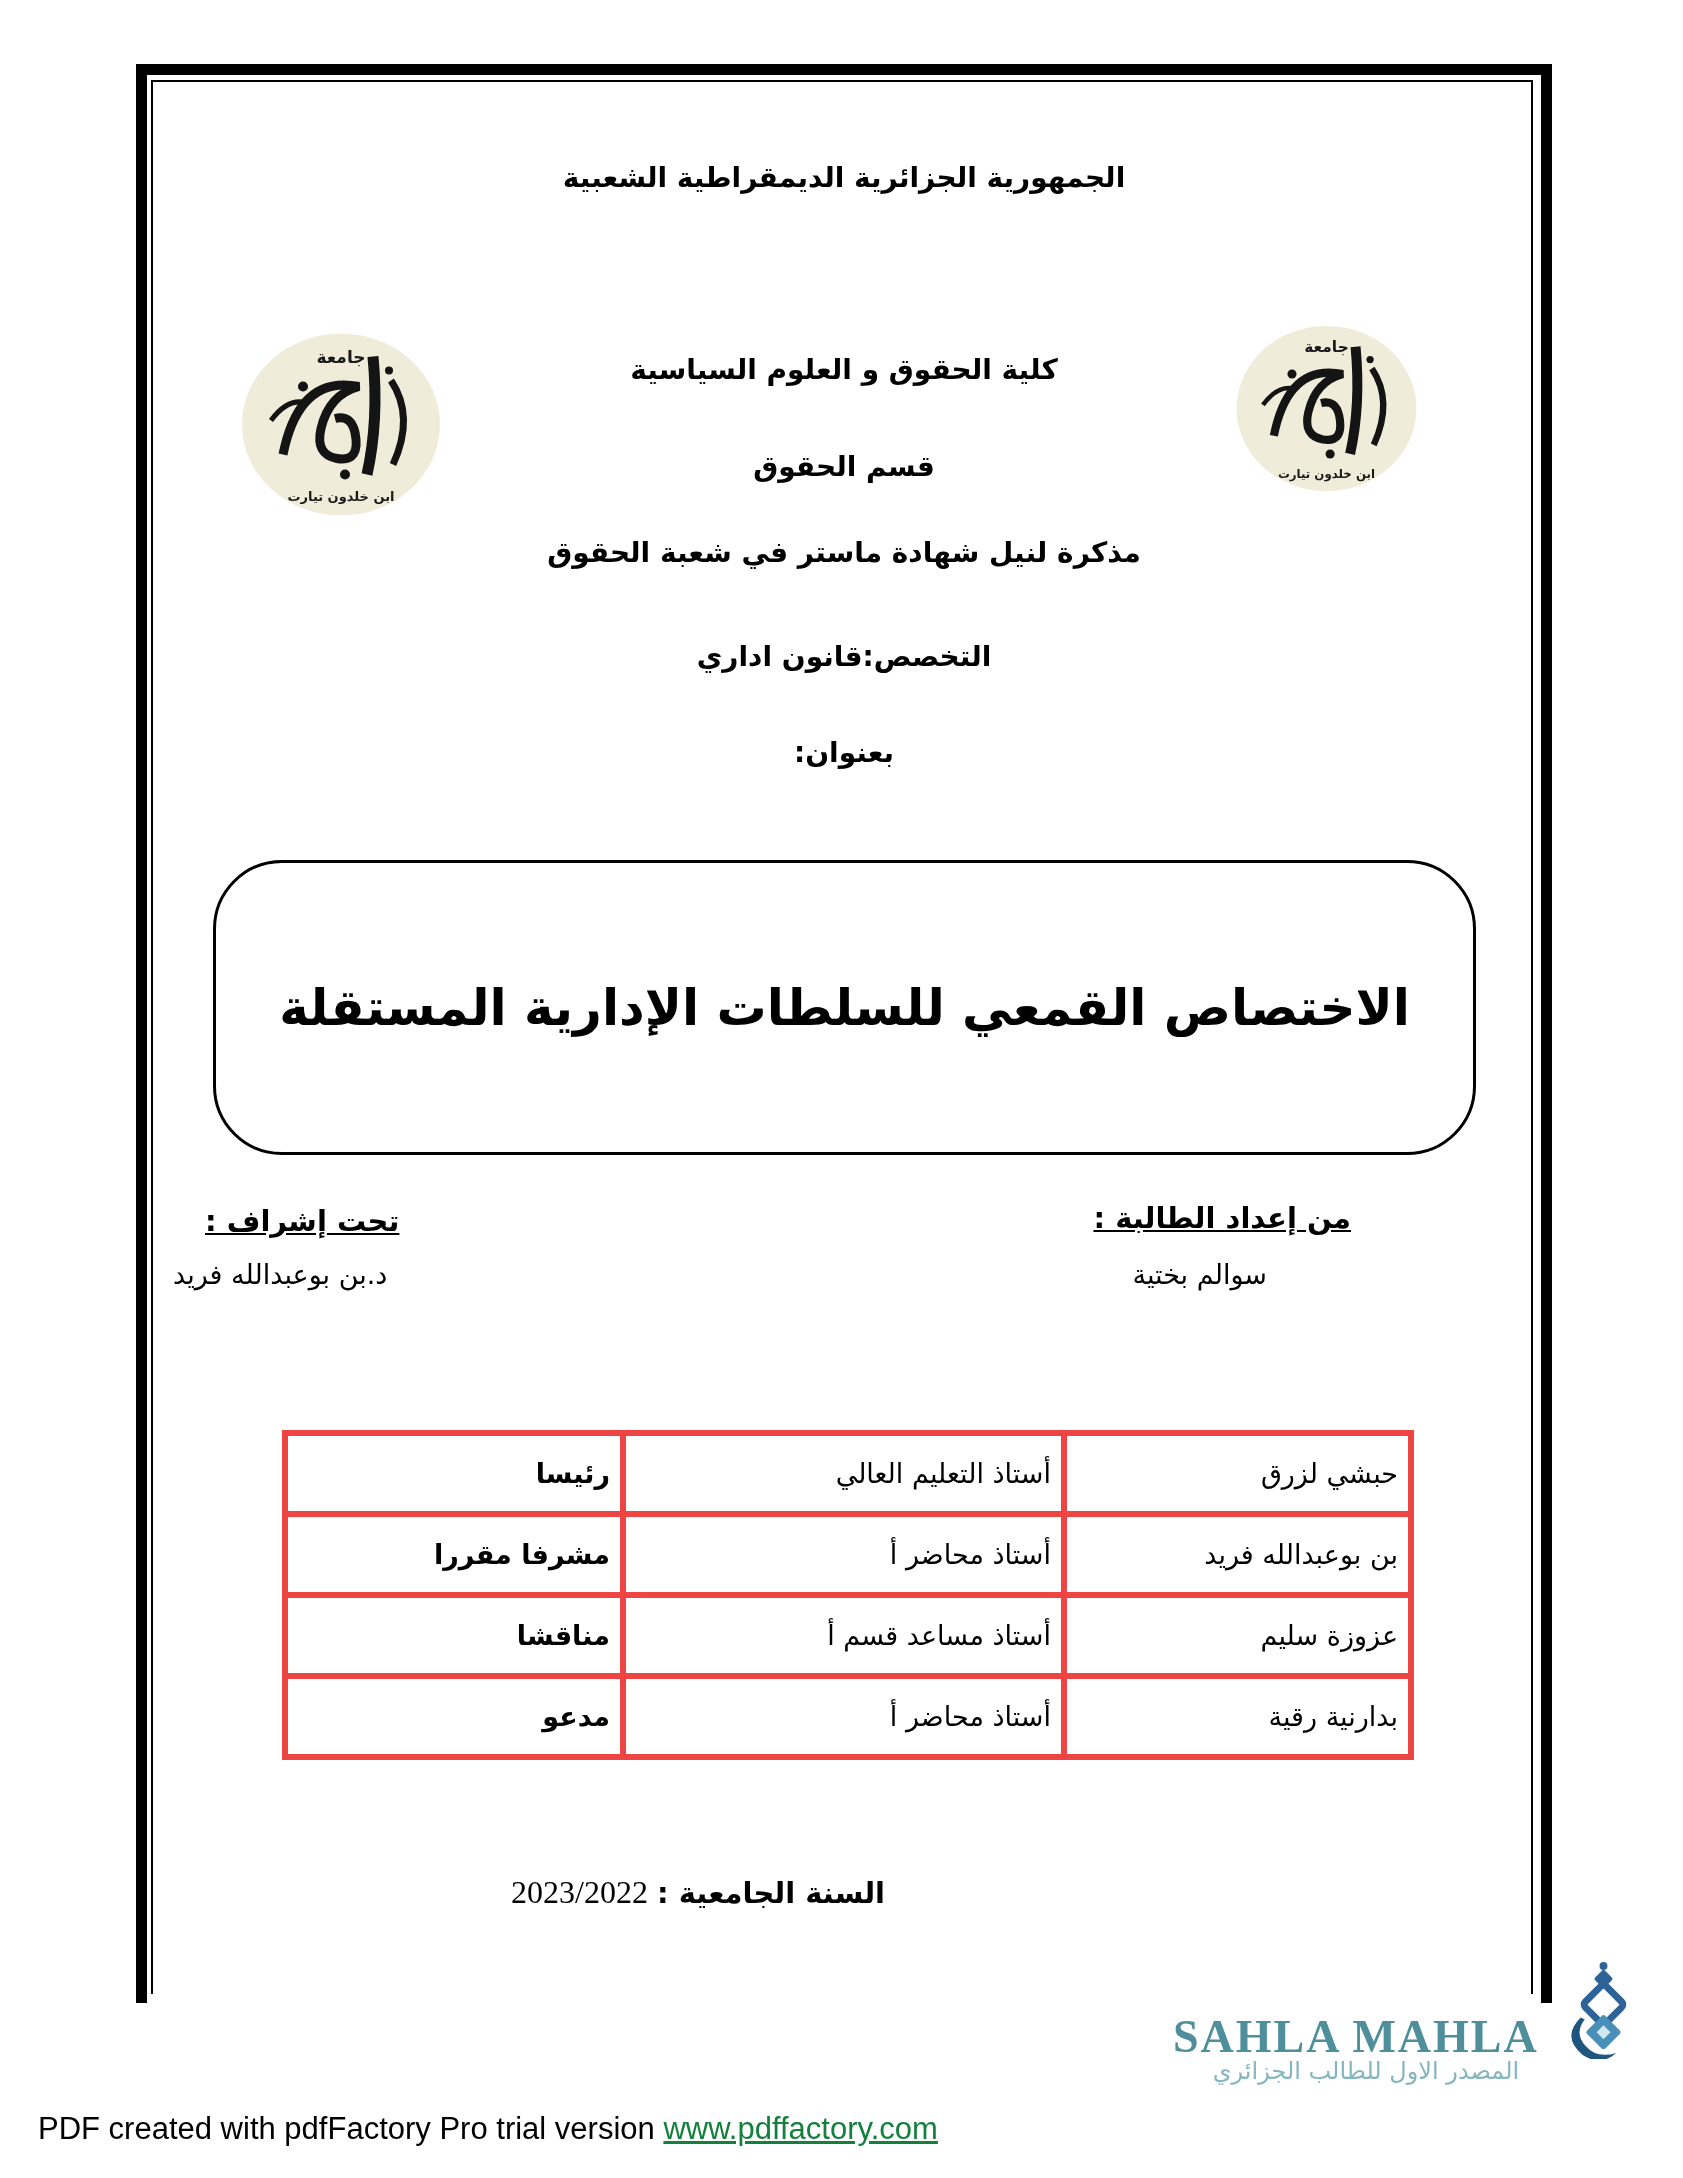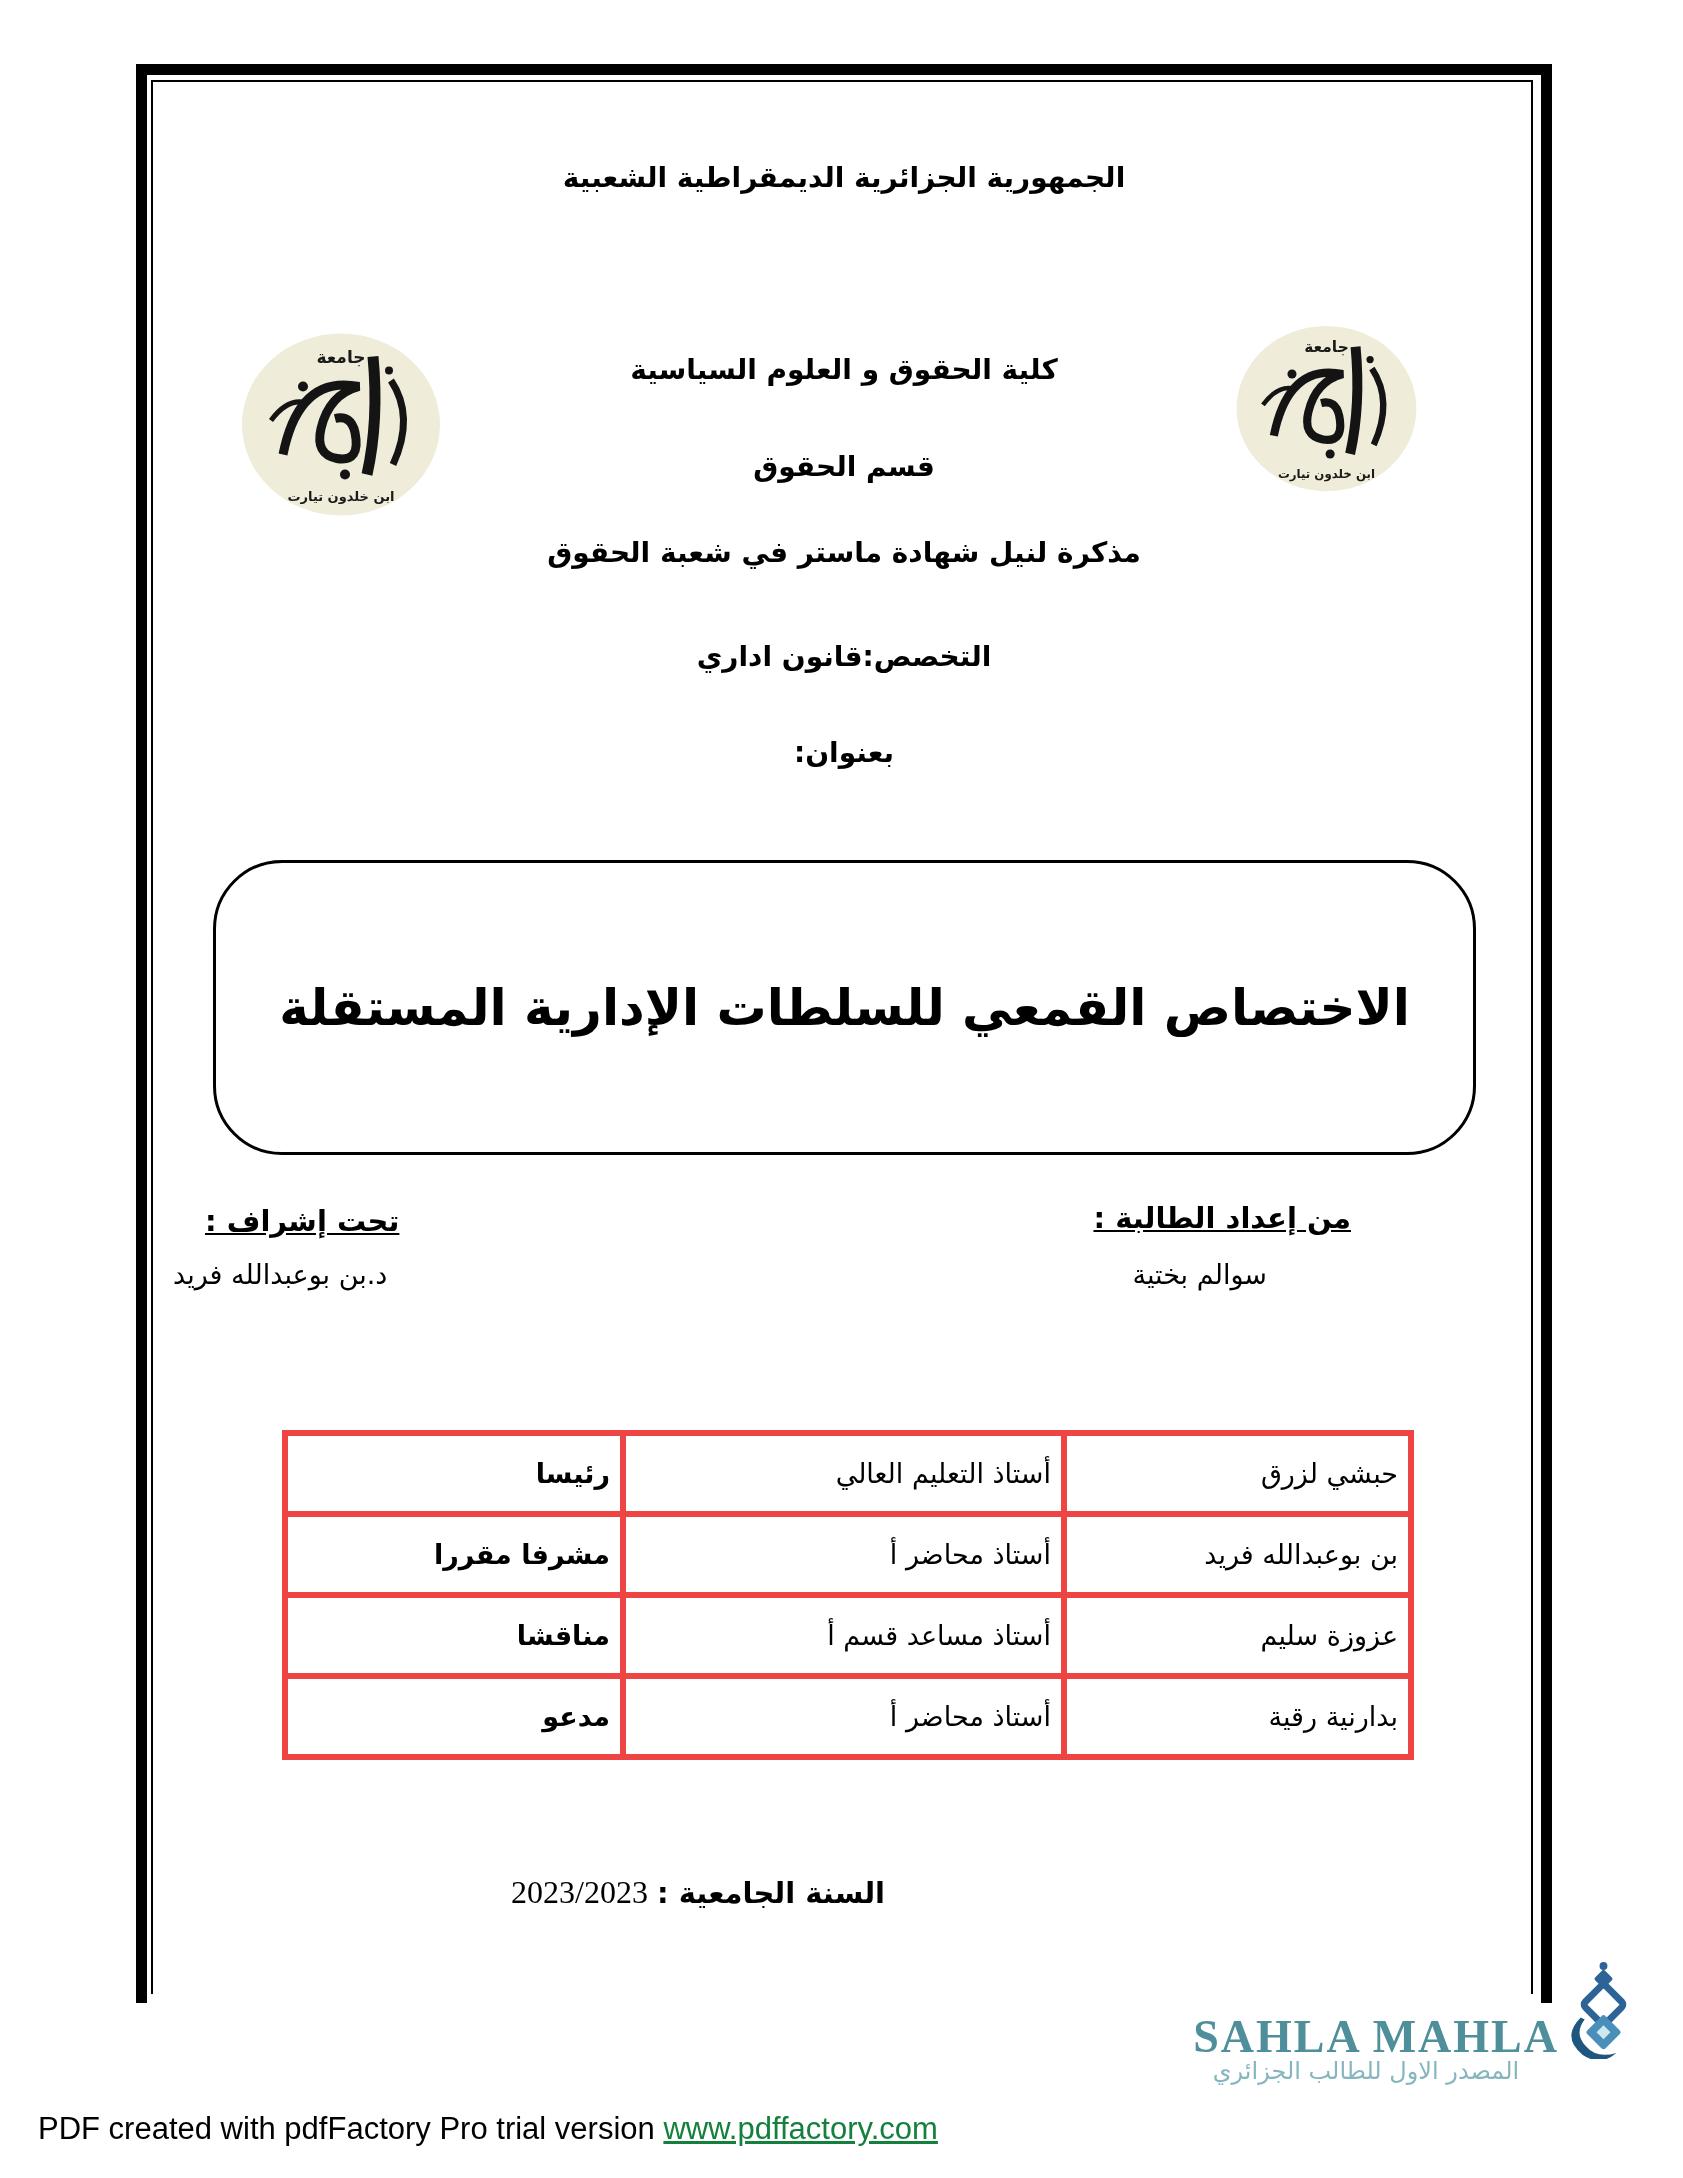--- a/index.html
+++ b/index.html
@@ -37,21 +37,21 @@
              border-collapse:collapse;direction:rtl;table-layout:fixed;}
   .committee td{border:6px solid #ef4444;height:75px;vertical-align:middle;
                 padding:0 10px;font-size:27px;text-align:right;}
   .committee td.role{font-weight:bold;}
   
   .year-line{position:absolute;left:302px;top:1874px;width:792px;text-align:center;
              direction:rtl;font-size:29px;}
   .year-label{font-weight:bold;}
   .year-value{font-family:"Liberation Serif",serif;font-size:32px;font-weight:normal;}
   
-  .brand-text{position:absolute;left:1173px;top:2010px;width:386px;text-align:right;
+  .brand-text{position:absolute;left:1173px;top:2010px;width:386px;text-align:left;
               font-family:"Liberation Serif",serif;font-weight:bold;font-size:46px;
               letter-spacing:2px;color:#4e8f9b;white-space:nowrap;}
   .brand-tagline{position:absolute;left:1173px;top:2057px;width:386px;text-align:center;
                  direction:rtl;font-size:24px;color:#85b6be;}
   .brand-icon{position:absolute;left:1561px;top:1960px;width:85px;height:99px;}
   
   .footer{position:absolute;left:38px;top:2111px;font-family:"Liberation Sans","DejaVu Sans",sans-serif;
           font-size:31px;color:#000;}
   .footer a{color:#15803d;text-decoration:underline;}
 </style>
@@ -130,21 +130,21 @@
         <td class="name">بدارنية رقية</td>
         <td class="rank">أستاذ محاضر أ</td>
         <td class="role">مدعو</td>
       </tr>
     </tbody>
   </table>
 
   <div class="year-line">
     <span class="year-label">السنة الجامعية :</span>
     <span> </span>
-    <span class="year-value">2023/2023</span>
+    <span class="year-value">2023/2022</span>
   </div>
 
   <svg class="brand-icon" viewBox="0 0 86 100">
     <circle cx="43" cy="6" r="4" fill="#2d6397"></circle>
     <rect x="36" y="12" width="14" height="14" rx="2" transform="rotate(45 43 19)" fill="#2d6397"></rect>
     <rect x="28" y="30" width="30" height="30" rx="4" transform="rotate(45 43 45)" fill="none" stroke="#2d6397" stroke-width="7"></rect>
     <rect x="30" y="60" width="26" height="26" rx="3" transform="rotate(45 43 73)" fill="#4a8fb9"></rect>
     <rect x="38" y="68" width="10" height="10" transform="rotate(45 43 73)" fill="#cfe7ee"></rect>
     <path d="M 20 58 Q 0 78 22 96 Q 40 108 56 94 Q 36 100 25 87 Q 13 74 24 60 Z" fill="#1f567f"></path>
   </svg>

